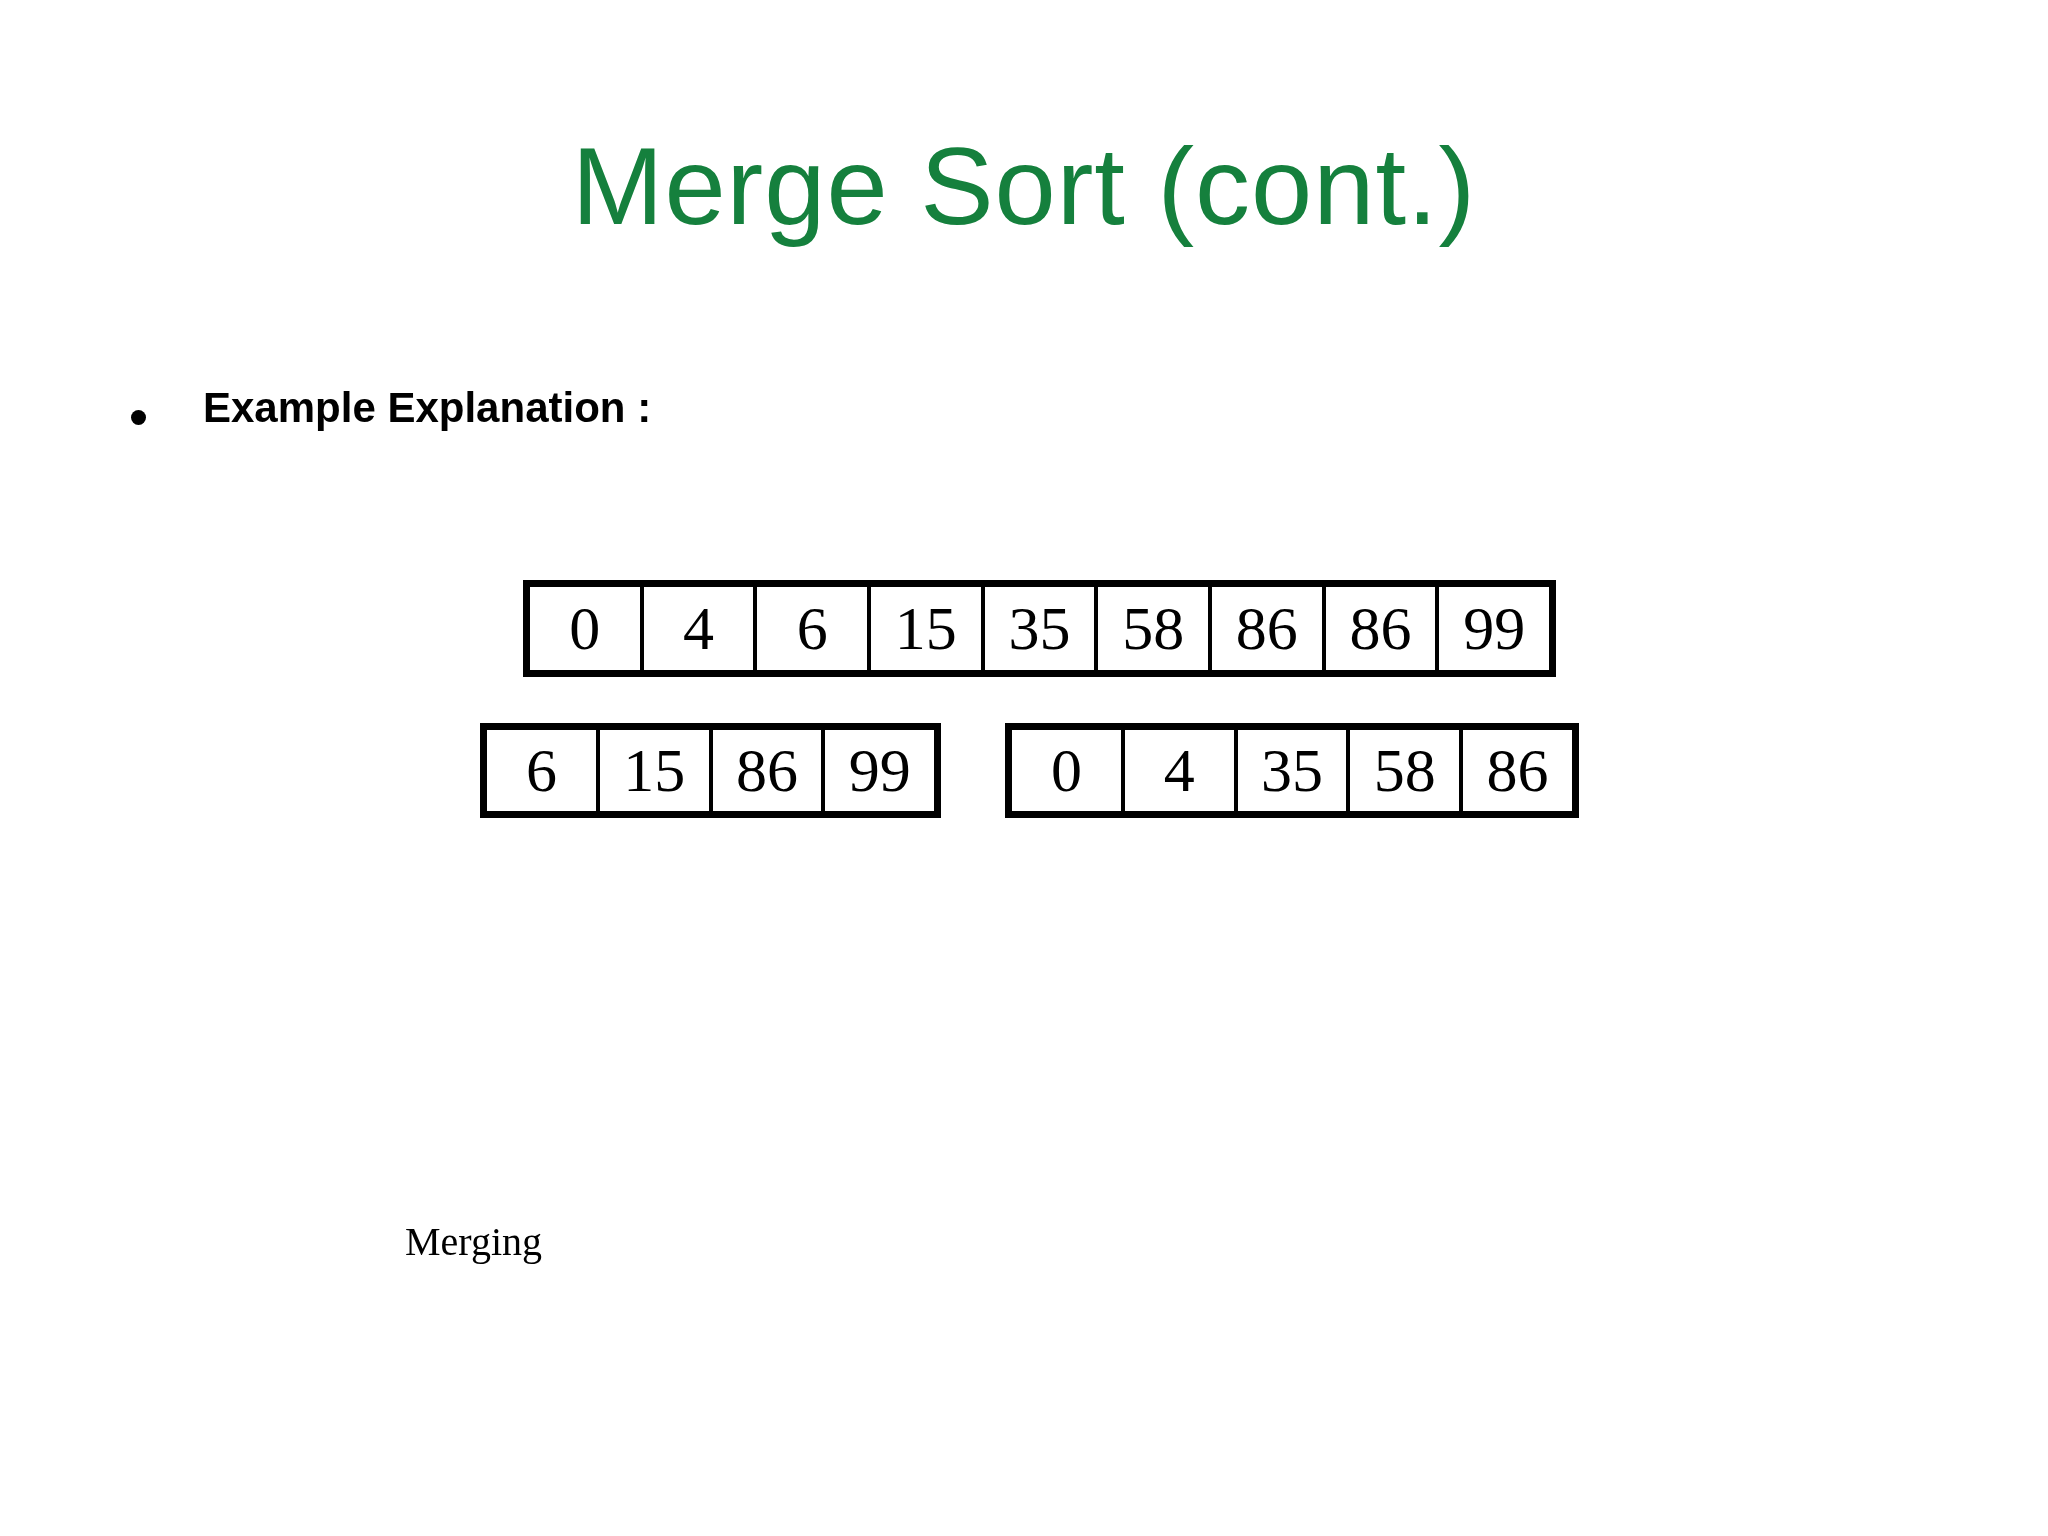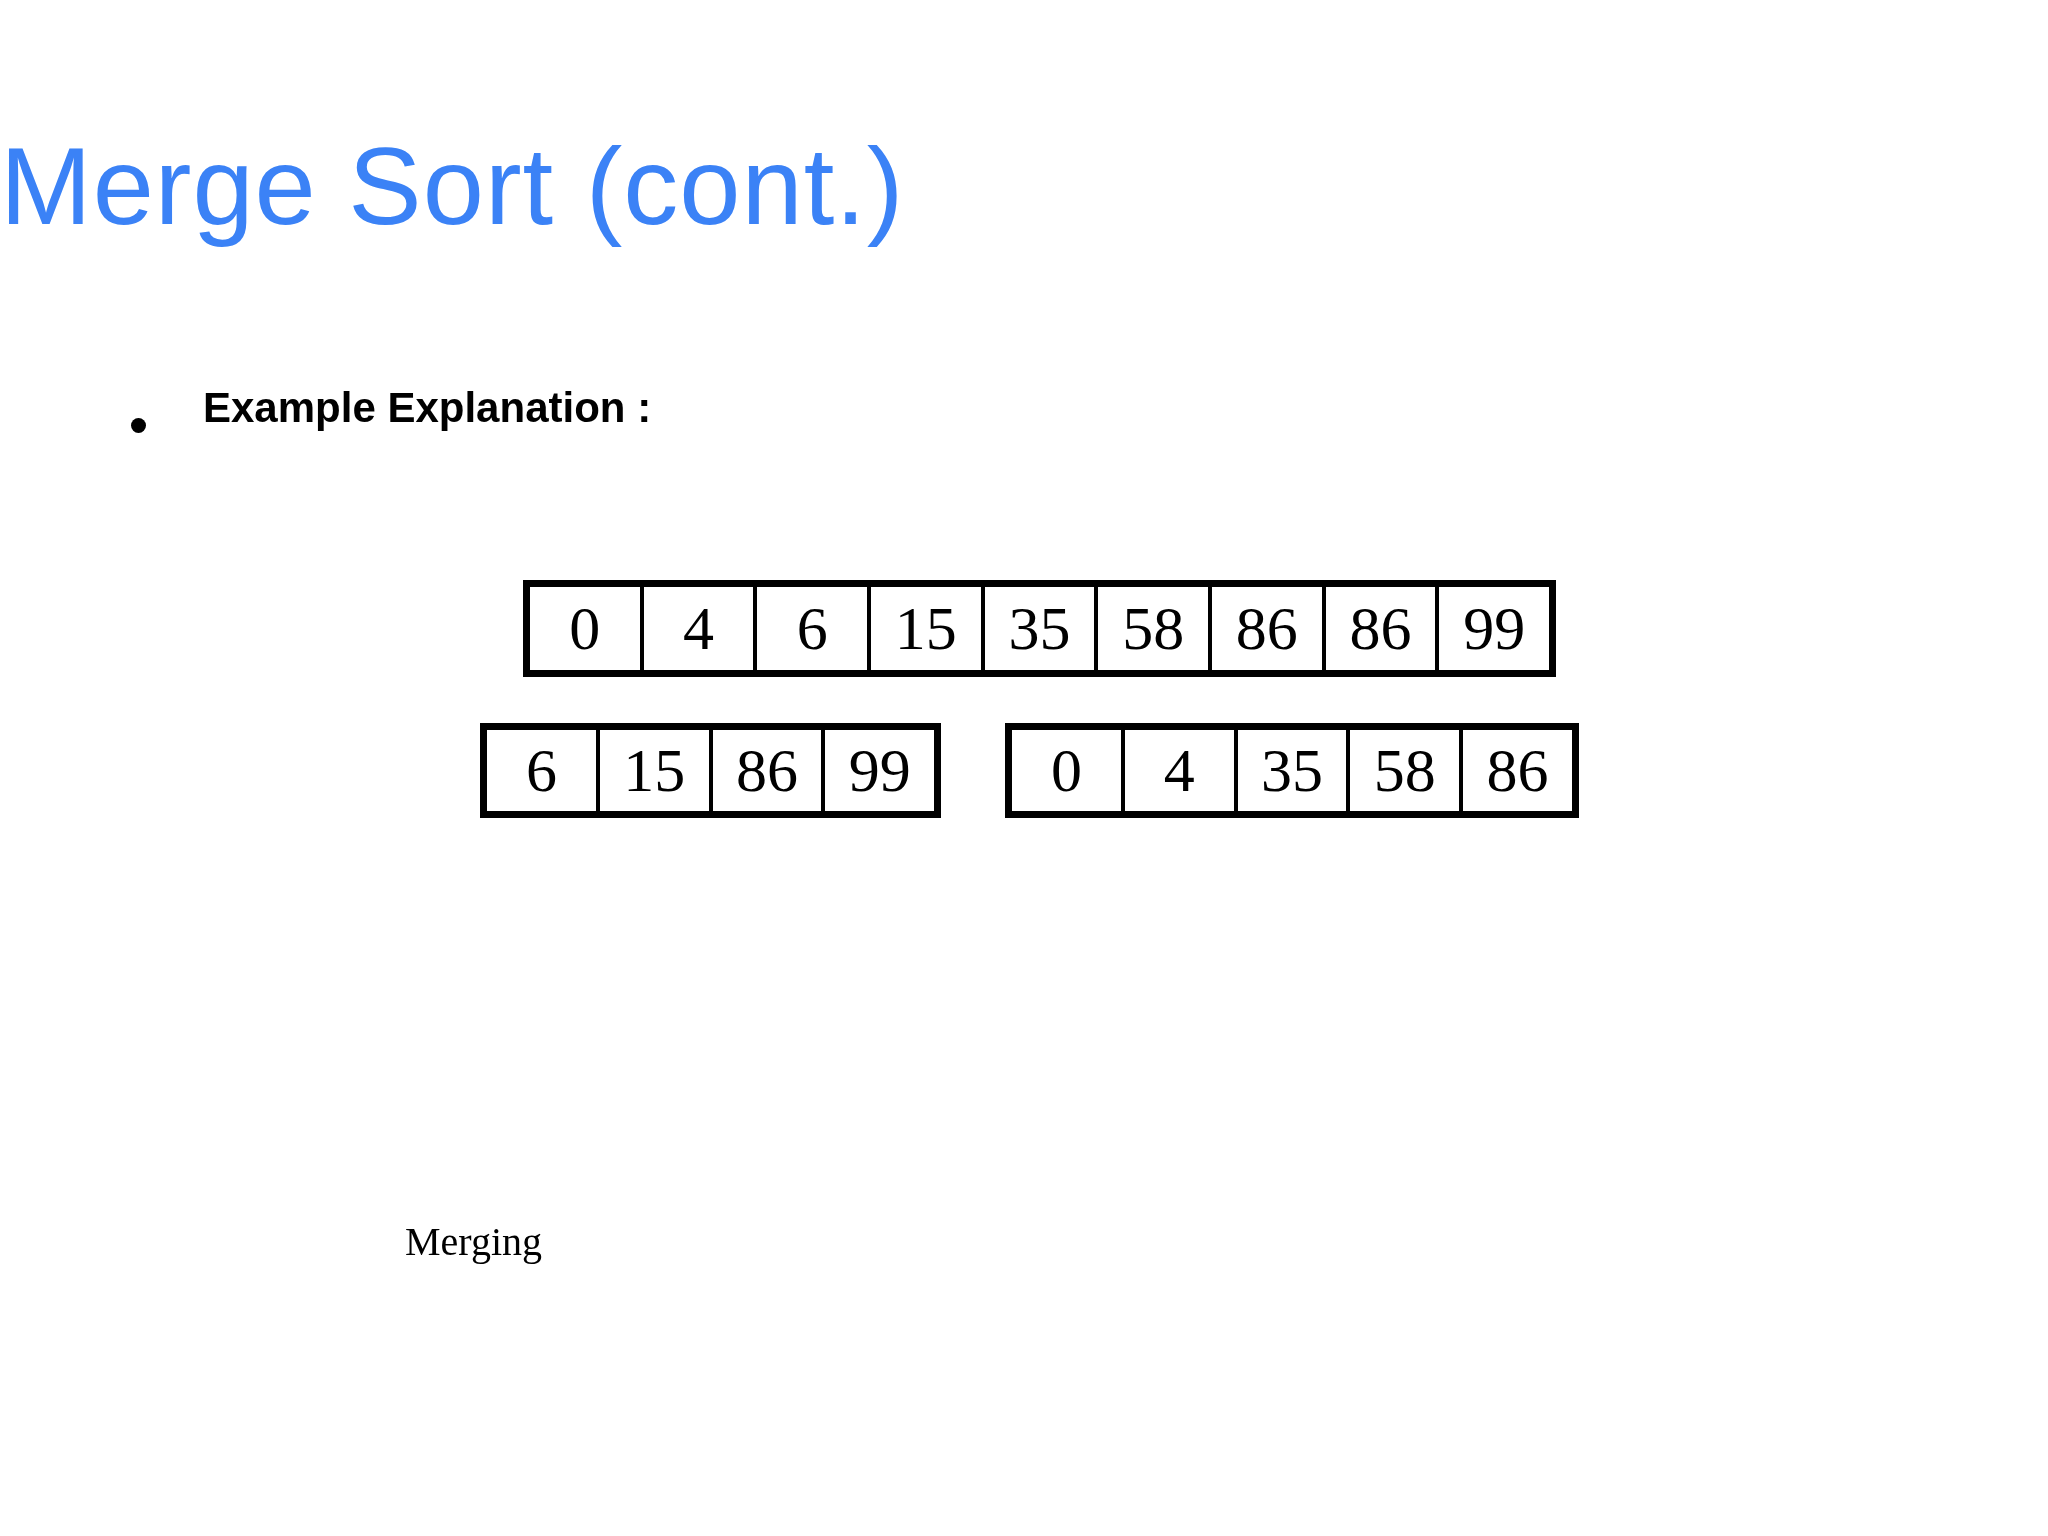--- a/index.html
+++ b/index.html
@@ -19,34 +19,34 @@
     position: absolute;
     inset: 0;
     background: #ffffff;
   }
   .title {
     position: absolute;
     top: 120px;
     left: 0;
     width: 100%;
     margin: 0;
-    text-align: left;
+    text-align: center;
     font-size: 110px;
     font-weight: 400;
     letter-spacing: 1px;
     line-height: 1.2;
-    color: #3b82f6;
+    color: #15803d;
     font-family: "Liberation Sans", sans-serif;
   }
   .bullet-row {
     position: absolute;
     top: 383px;
     left: 131px;
     display: flex;
-    align-items: flex-end;
+    align-items: center;
   }
   .bullet-dot {
     width: 15px;
     height: 15px;
     border-radius: 50%;
     background: #000000;
     margin-top: 19px;
     flex: 0 0 auto;
   }
   .bullet-text {

